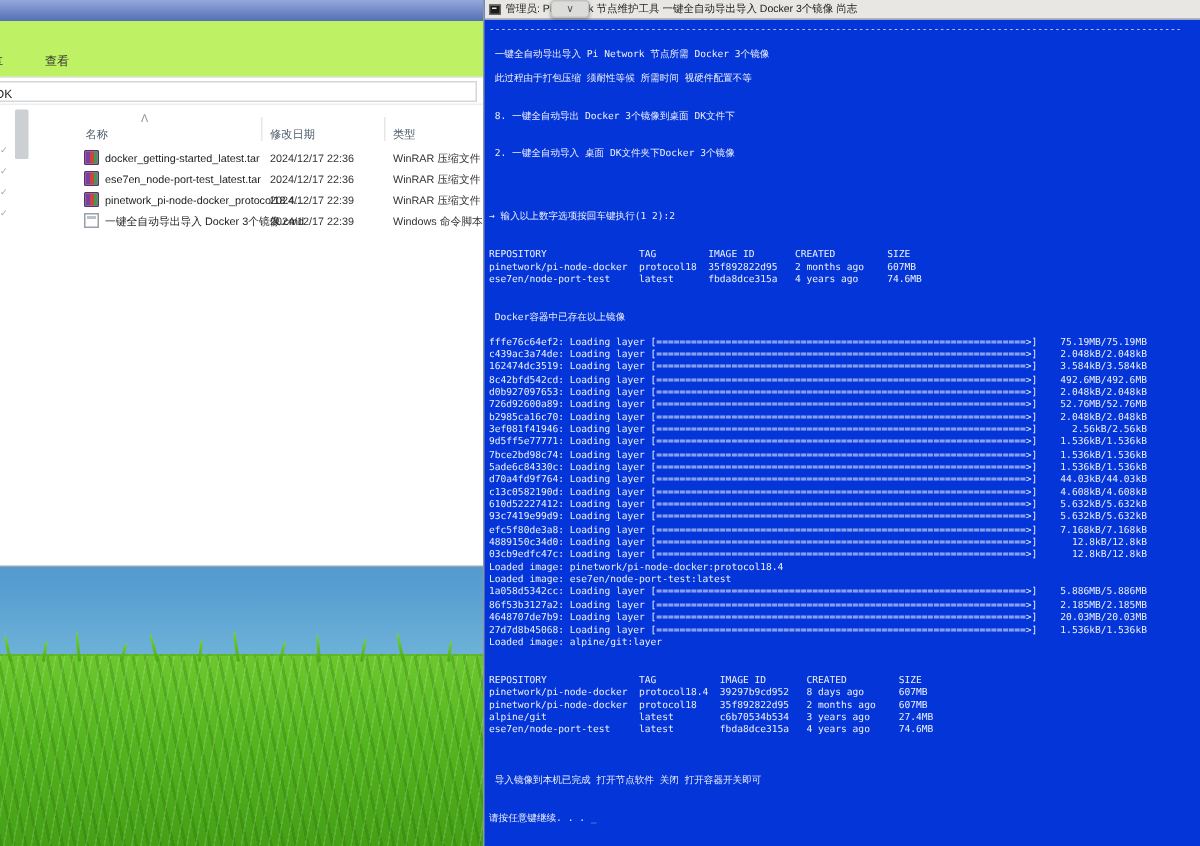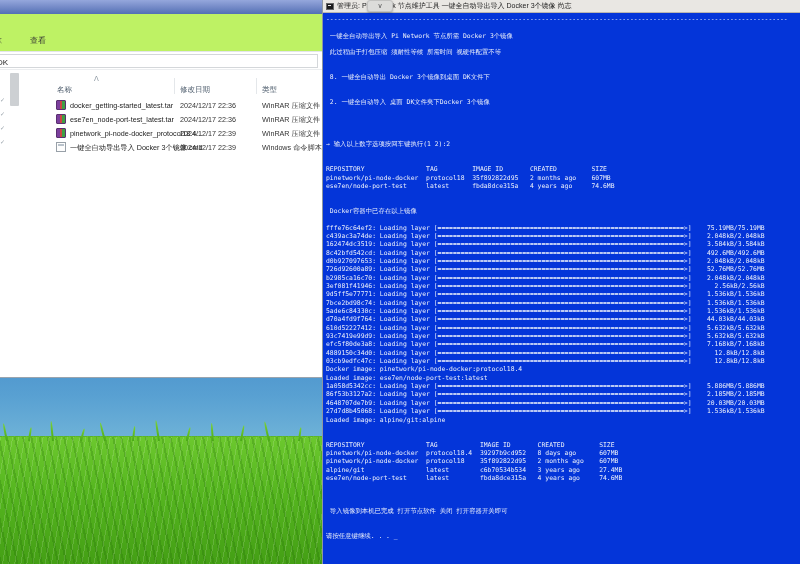--- a/index.html
+++ b/index.html
@@ -181,32 +181,33 @@
         <div class="t-line">162474dc3519: Loading layer [================================================================&gt;]    3.584kB/3.584kB</div>
         <div class="t-line">8c42bfd542cd: Loading layer [================================================================&gt;]    492.6MB/492.6MB</div>
         <div class="t-line">d0b927097653: Loading layer [================================================================&gt;]    2.048kB/2.048kB</div>
         <div class="t-line">726d92600a89: Loading layer [================================================================&gt;]    52.76MB/52.76MB</div>
         <div class="t-line">b2985ca16c70: Loading layer [================================================================&gt;]    2.048kB/2.048kB</div>
         <div class="t-line">3ef081f41946: Loading layer [================================================================&gt;]      2.56kB/2.56kB</div>
         <div class="t-line">9d5ff5e77771: Loading layer [================================================================&gt;]    1.536kB/1.536kB</div>
         <div class="t-line">7bce2bd98c74: Loading layer [================================================================&gt;]    1.536kB/1.536kB</div>
         <div class="t-line">5ade6c84330c: Loading layer [================================================================&gt;]    1.536kB/1.536kB</div>
         <div class="t-line">d70a4fd9f764: Loading layer [================================================================&gt;]    44.03kB/44.03kB</div>
+        <div class="t-line">c13c0582190d: Loading layer [================================================================&gt;]    4.608kB/4.608kB</div>
         <div class="t-line">610d52227412: Loading layer [================================================================&gt;]    5.632kB/5.632kB</div>
         <div class="t-line">93c7419e99d9: Loading layer [================================================================&gt;]    5.632kB/5.632kB</div>
         <div class="t-line">efc5f80de3a8: Loading layer [================================================================&gt;]    7.168kB/7.168kB</div>
         <div class="t-line">4889150c34d0: Loading layer [================================================================&gt;]      12.8kB/12.8kB</div>
         <div class="t-line">03cb9edfc47c: Loading layer [================================================================&gt;]      12.8kB/12.8kB</div>
-        <div class="t-line">Docker image: pinetwork/pi-node-docker:protocol18.4</div>
+        <div class="t-line">Loaded image: pinetwork/pi-node-docker:protocol18.4</div>
         <div class="t-line">Loaded image: ese7en/node-port-test:latest</div>
         <div class="t-line">1a058d5342cc: Loading layer [================================================================&gt;]    5.886MB/5.886MB</div>
         <div class="t-line">86f53b3127a2: Loading layer [================================================================&gt;]    2.185MB/2.185MB</div>
         <div class="t-line">4648707de7b9: Loading layer [================================================================&gt;]    20.03MB/20.03MB</div>
         <div class="t-line">27d7d8b45068: Loading layer [================================================================&gt;]    1.536kB/1.536kB</div>
-        <div class="t-line">Loaded image: alpine/git:alpine</div>
+        <div class="t-line">Loaded image: alpine/git:layer</div>
         <div class="t-line"></div>
         <div class="t-line"></div>
         <div class="t-line">REPOSITORY                TAG           IMAGE ID       CREATED         SIZE</div>
         <div class="t-line">pinetwork/pi-node-docker  protocol18.4  39297b9cd952   8 days ago      607MB</div>
         <div class="t-line">pinetwork/pi-node-docker  protocol18    35f892822d95   2 months ago    607MB</div>
         <div class="t-line">alpine/git                latest        c6b70534b534   3 years ago     27.4MB</div>
         <div class="t-line">ese7en/node-port-test     latest        fbda8dce315a   4 years ago     74.6MB</div>
         <div class="t-line"></div>
         <div class="t-line"></div>
         <div class="t-line"></div>

